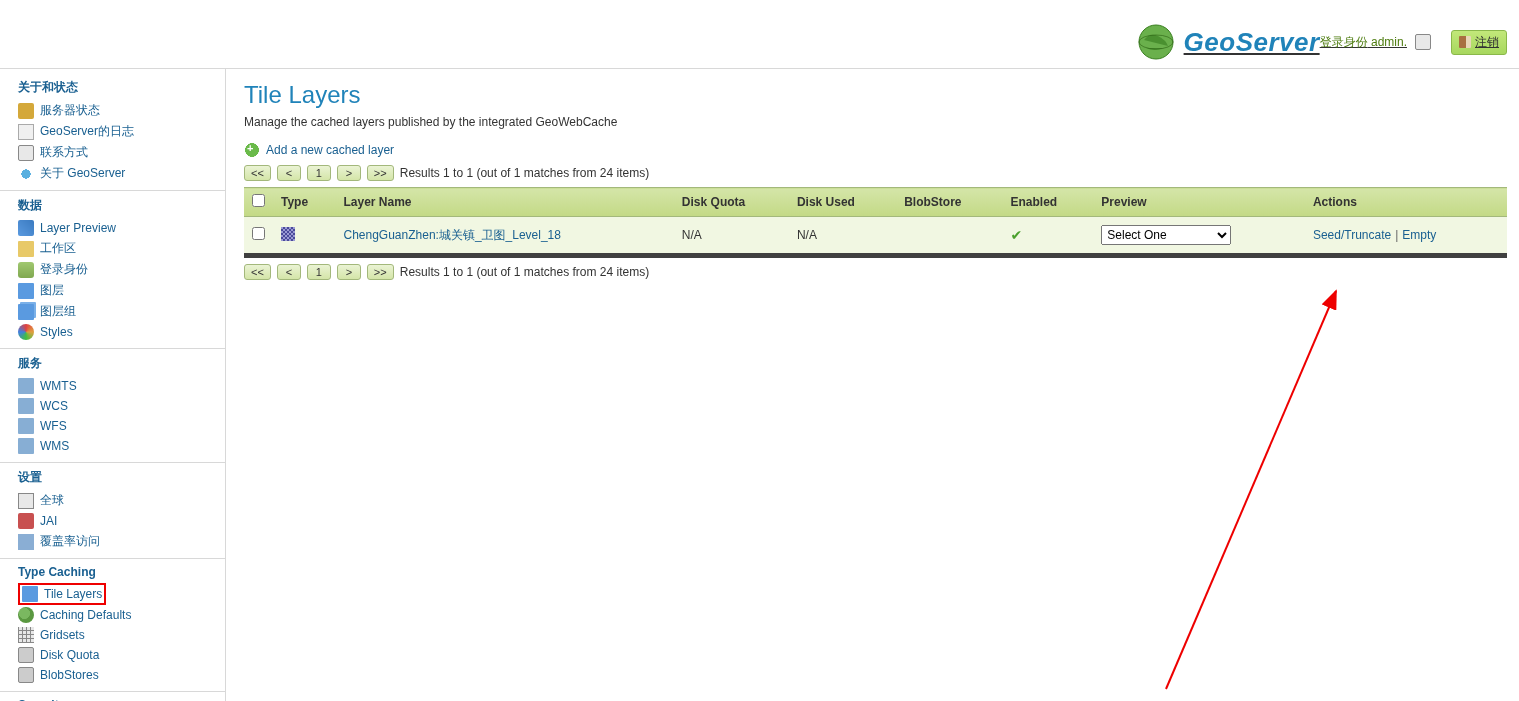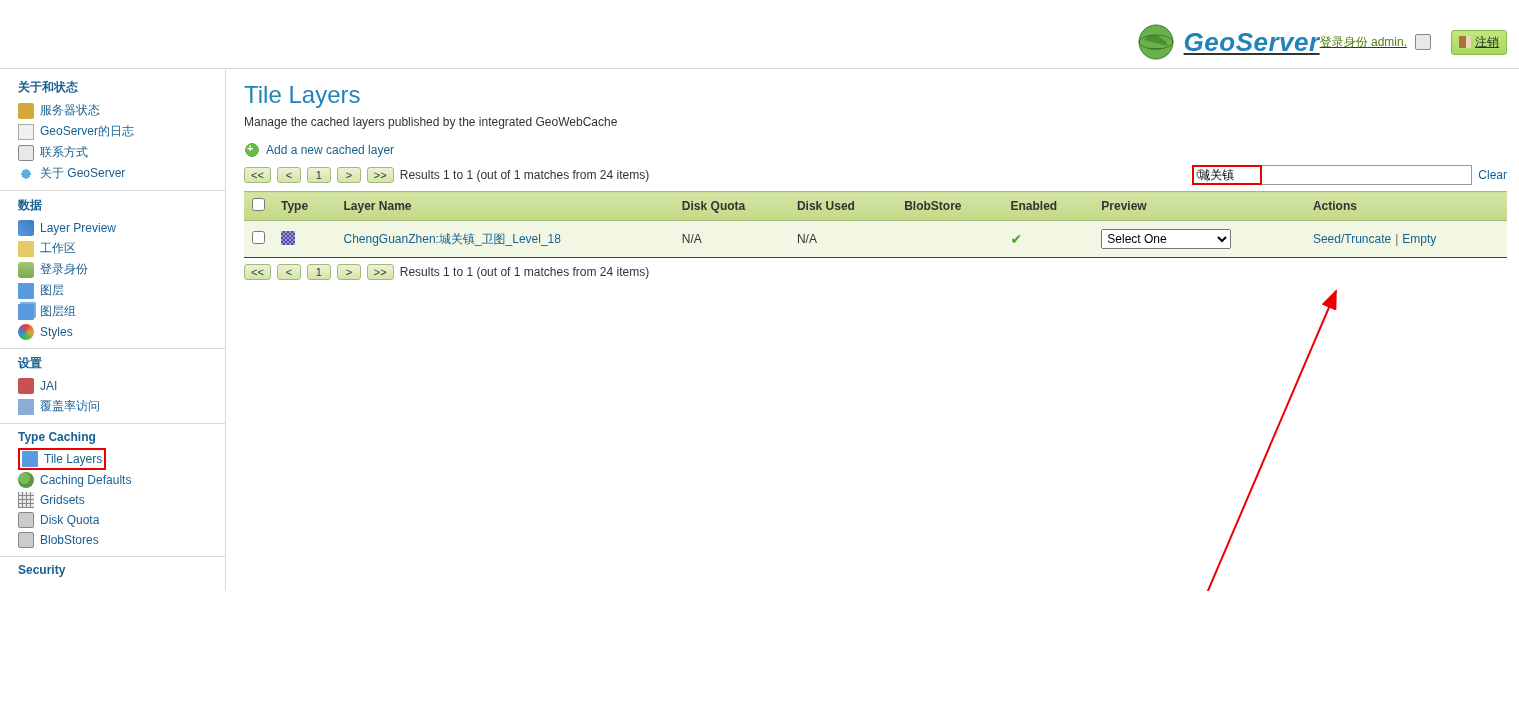--- a/index.html
+++ b/index.html
@@ -33,21 +33,21 @@
 .pager-text { color: #333; font-size: 12px; }
 .search-wrap { margin-left: auto; display: flex; align-items: center; }
 .search-box { border: 1px solid #999; padding: 1px 2px 1px 18px; background: #fff; width: 280px; height: 20px; font-size: 12px; position: relative; }
 .search-box.highlighted { border: 2px solid #e00; width: 70px; padding-left: 4px; }
 .search-icon-wrap { position: relative; display: inline-block; }
 .search-mag { position: absolute; left: 3px; top: 3px; width: 14px; height: 14px; z-index: 1; }
 .clear-link { color: #1a6091; margin-left: 6px; cursor: pointer; }
 
 table.data { width: 100%; border-collapse: collapse; margin-top: 0; }
 table.data th { background: linear-gradient(#d4e5a8, #c3d985); border-bottom: 1px solid #a3b87b; border-top: 1px solid #a3b87b; text-align: left; padding: 6px 8px; font-size: 12px; color: #333; font-weight: bold; }
-table.data td { padding: 8px 8px; border-bottom: 1px solid #404040; background: #f1f7e2; font-size: 12px; vertical-align: middle; }
+table.data td { padding: 8px 8px; border-bottom: 5px solid #404040; background: #f1f7e2; font-size: 12px; vertical-align: middle; }
 table.data td a { color: #1a6091; }
 .type-swatch { width: 14px; height: 14px; background: repeating-conic-gradient(#4a4a9a 0% 25%, #9a9ad4 0% 50%); background-size: 4px 4px; display: inline-block; }
 .enabled-check { color: #4aa02c; font-size: 14px; }
 select.preview { font-size: 12px; padding: 1px; width: 130px; }
 .actions-cell .sep { color: #666; padding: 0 4px; }
 
 .arrow-line { position: absolute; pointer-events: none; }
 
 .icon-server { background: #d4a83a; border-radius: 2px; }
 .icon-log { background: #f0f0f0; border: 1px solid #aaa; }
@@ -147,23 +147,46 @@
       <div class="sidebar-item">
           <span class="icon16 icon-layergroup"></span>
           <span>图层组</span>
         </div>
       <div class="sidebar-item">
           <span class="icon16 icon-styles"></span>
           <span>Styles</span>
         </div>
     </div>
 
+    <div class="sidebar-section">
+      <div class="sidebar-heading">服务</div>
+      <div class="sidebar-item">
+          <span class="icon16 icon-wmts"></span>
+          <span>WMTS</span>
+        </div>
+      <div class="sidebar-item">
+          <span class="icon16 icon-wcs"></span>
+          <span>WCS</span>
+        </div>
+      <div class="sidebar-item">
+          <span class="icon16 icon-wfs"></span>
+          <span>WFS</span>
+        </div>
+      <div class="sidebar-item">
+          <span class="icon16 icon-wms"></span>
+          <span>WMS</span>
+        </div>
+    </div>
 
     <div class="sidebar-section">
       <div class="sidebar-heading">设置</div>
+      <div class="sidebar-item">
+          <span class="icon16 icon-global"></span>
+          <span>全球</span>
+        </div>
       <div class="sidebar-item">
           <span class="icon16 icon-jai"></span>
           <span>JAI</span>
         </div>
       <div class="sidebar-item">
           <span class="icon16 icon-coverage"></span>
           <span>覆盖率访问</span>
         </div>
     </div>
 
@@ -208,31 +231,20 @@
     </div>
 
     <div class="pager-row">
       <button class="pager-btn">&lt;&lt;</button>
       <button class="pager-btn">&lt;</button>
       <button class="pager-btn">1</button>
       <button class="pager-btn">&gt;</button>
       <button class="pager-btn">&gt;&gt;</button>
       <span class="pager-text">Results 1 to 1 (out of 1 matches from 24 items)</span>
 
-      <div class="search-wrap">
-        <span class="search-icon-wrap">
-          <svg class="search-mag" viewBox="0 0 14 14">
-              <circle cx="6" cy="6" r="4" fill="none" stroke="#888" stroke-width="1.5"></circle>
-              <line x1="9" y1="9" x2="13" y2="13" stroke="#888" stroke-width="1.5"></line>
-            </svg>
-          <input class="search-box highlighted" value="城关镇" style="">
-        </span>
-        <input class="search-box" style="border-left: none; width: 210px;" value="">
-        <a class="clear-link">Clear</a>
-      </div>
     </div>
 
     <table class="data">
       <thead>
         <tr>
           <th style="width:26px;"><input type="checkbox" style=""></th>
           <th>Type</th>
           <th>Layer Name</th>
           <th>Disk Quota</th>
           <th>Disk Used</th>

